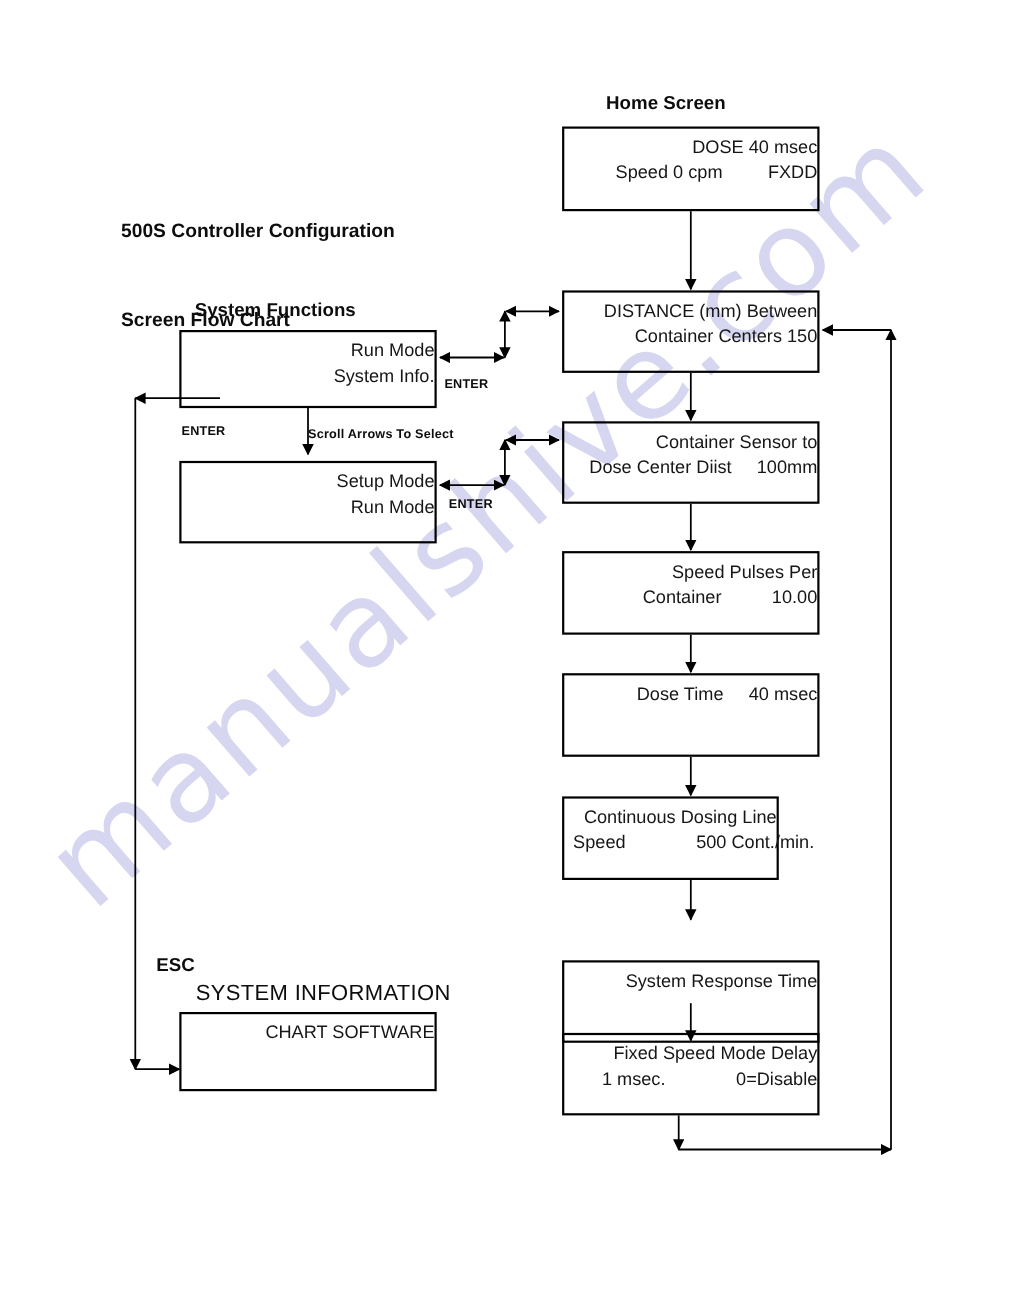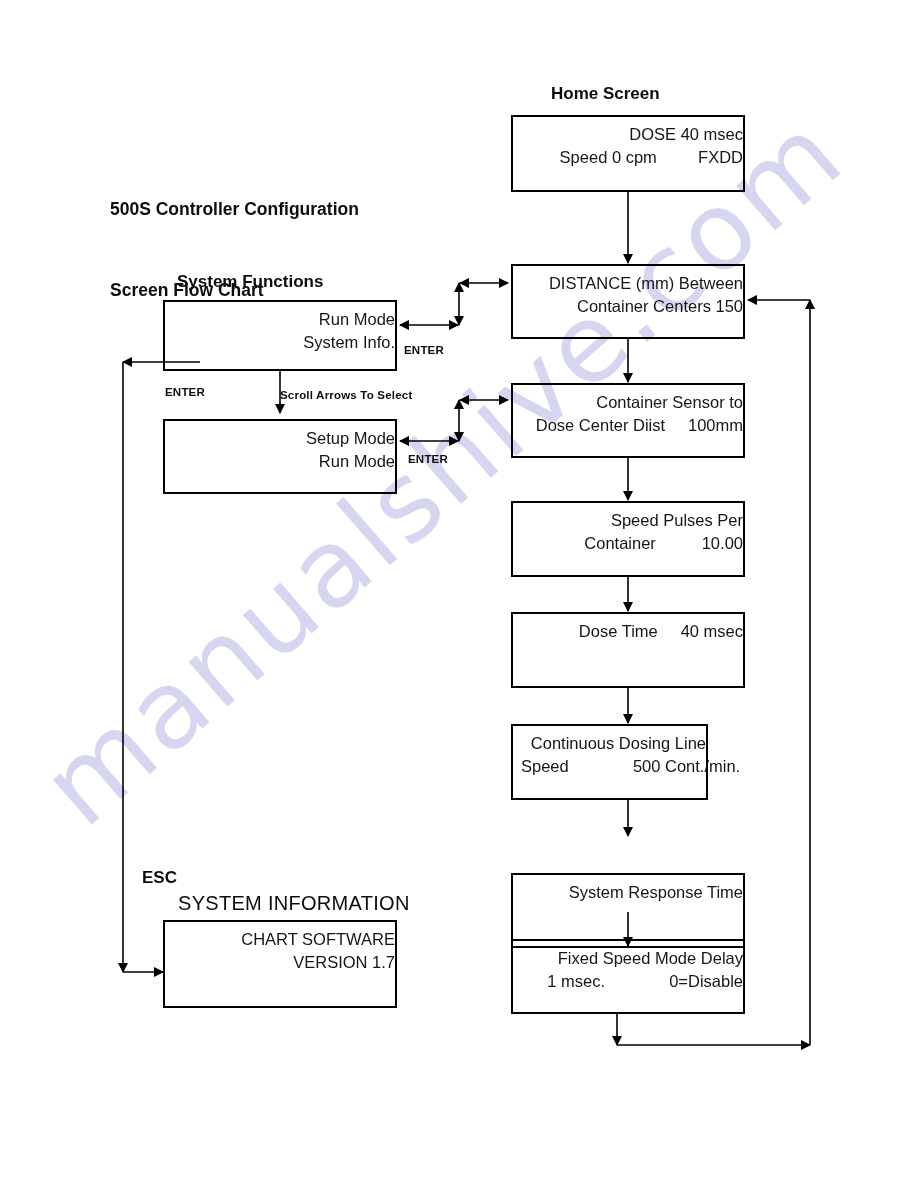--- a/index.html
+++ b/index.html
@@ -177,23 +177,22 @@
   <div class="screen-box" style="left:163px; top:300px; width:234px; height:71px;">
     <div class="line">Run Mode</div>
     <div class="line">System Info.</div>
   </div>
 
   <div class="screen-box" style="left:163px; top:419px; width:234px; height:75px;">
     <div class="line">Setup Mode</div>
     <div class="line">Run Mode</div>
   </div>
 
-  <div class="screen-box" style="left:163px; top:920px; width:234px; height:88px;">
+  <div class="screen-box" style="left:163px; top:920px; width:234px; height:72px;">
     <div class="line">CHART SOFTWARE</div>
-    <div class="line">VERSION 1.7</div>
   </div>
 
   <div class="screen-box" style="left:511px; top:115px; width:234px; height:77px;">
     <div class="line">DOSE 40 msec</div>
     <div class="line">Speed 0 cpm         FXDD</div>
   </div>
 
   <div class="screen-box" style="left:511px; top:264px; width:234px; height:75px;">
     <div class="line">DISTANCE (mm) Between</div>
     <div class="line">Container Centers 150</div>

